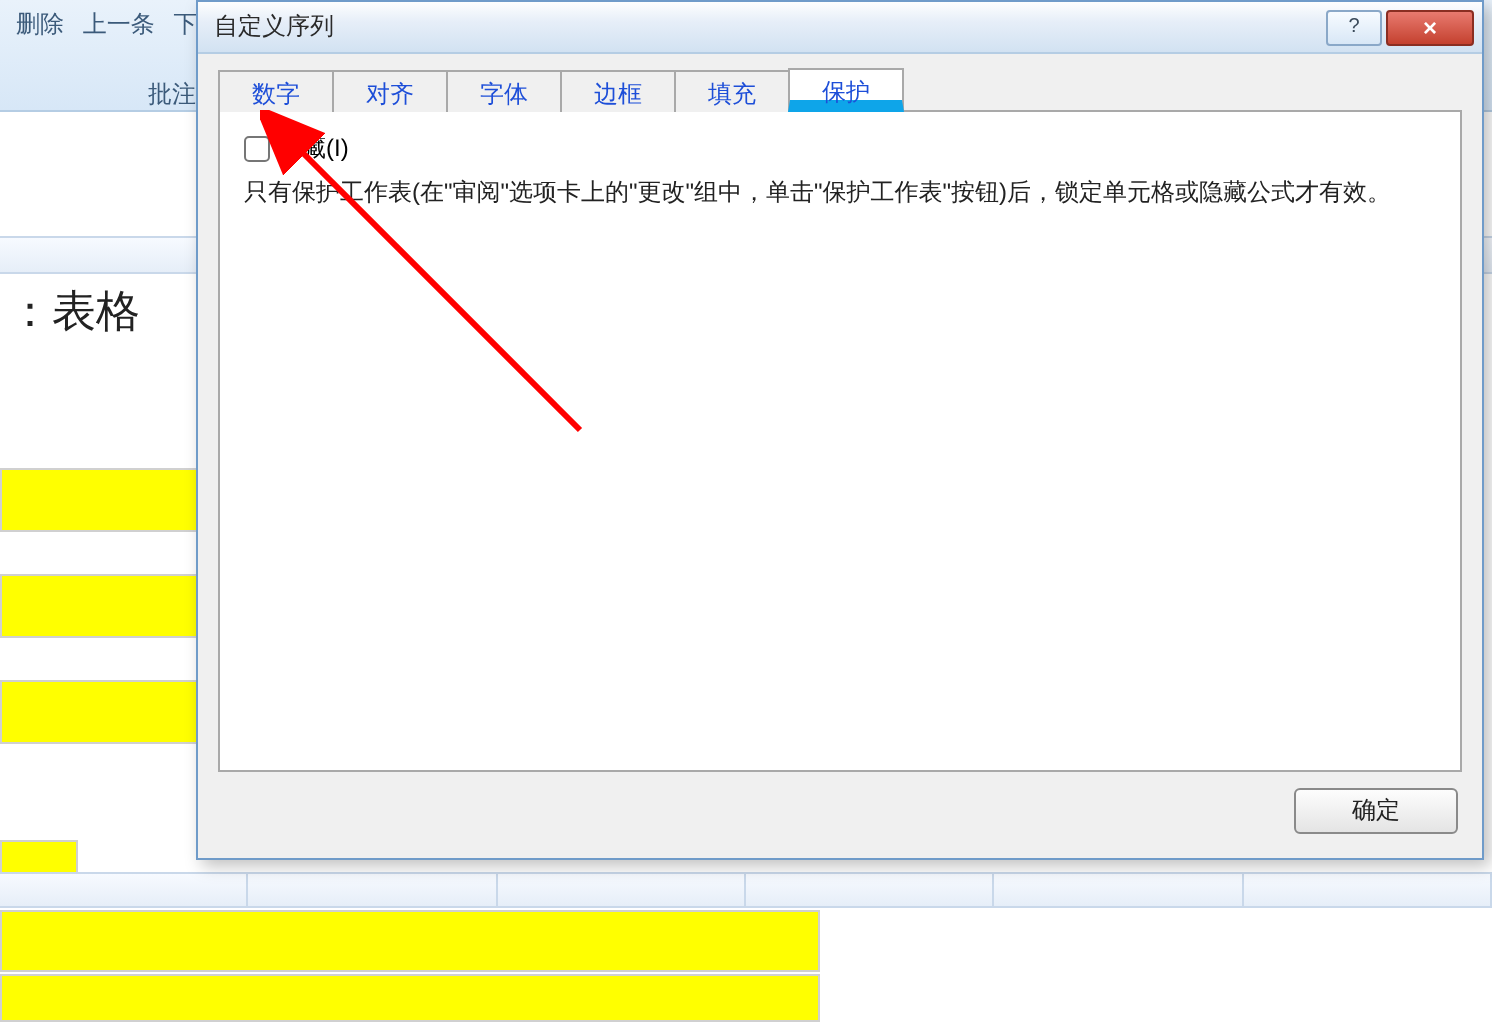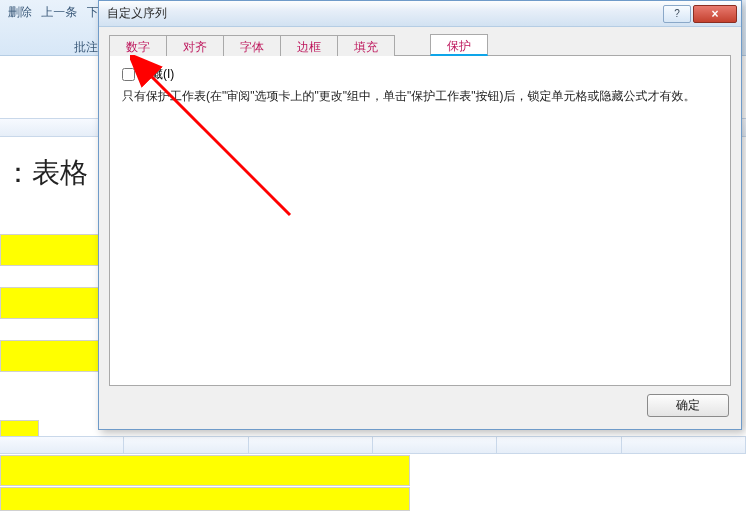--- a/index.html
+++ b/index.html
@@ -39,22 +39,22 @@
     border-bottom: 1px solid #c9d8ea;
   }
   .bg-cell-yellow {
     position: absolute;
     background: #ffff00;
     border: 1px solid #d0d0d0;
   }
   .bg-label {
     position: absolute;
     left: 0;
-    top: 150px;
-    font-size: 28px;
+    top: 137px;
+    font-size: 22px;
     color: #222;
     padding: 4px;
   }
   .bg-colhdr2 {
     position: absolute;
     left: 0; right: 0;
     height: 18px;
     background: linear-gradient(#f7faff,#e6eef8);
     border-top: 1px solid #c9d8ea;
     border-bottom: 1px solid #c9d8ea;
@@ -121,32 +121,31 @@
     height: 22px;
     position: relative;
     z-index: 2;
   }
   .tab {
     padding: 3px 16px;
     border: 1px solid #a9a9a9;
     border-bottom: none;
     background: #f0f0f0;
     margin-right: -1px;
-    color: #be185d;
+    color: #1d4ed8;
     position: relative;
     top: 1px;
     height: 21px;
   }
   .tab.active {
     background: #fff;
-    border-bottom: 2px solid #0ea5e9;
+    border-bottom: 6px solid #0ea5e9;
     z-index: 3;
     height: 22px;
     top: 1px;
-    margin-left: 36px;
   }
   .tabcontent {
     flex: 1;
     border: 1px solid #a9a9a9;
     background: #fff;
     padding: 10px 12px;
     position: relative;
     z-index: 1;
   }
   .check-row {

